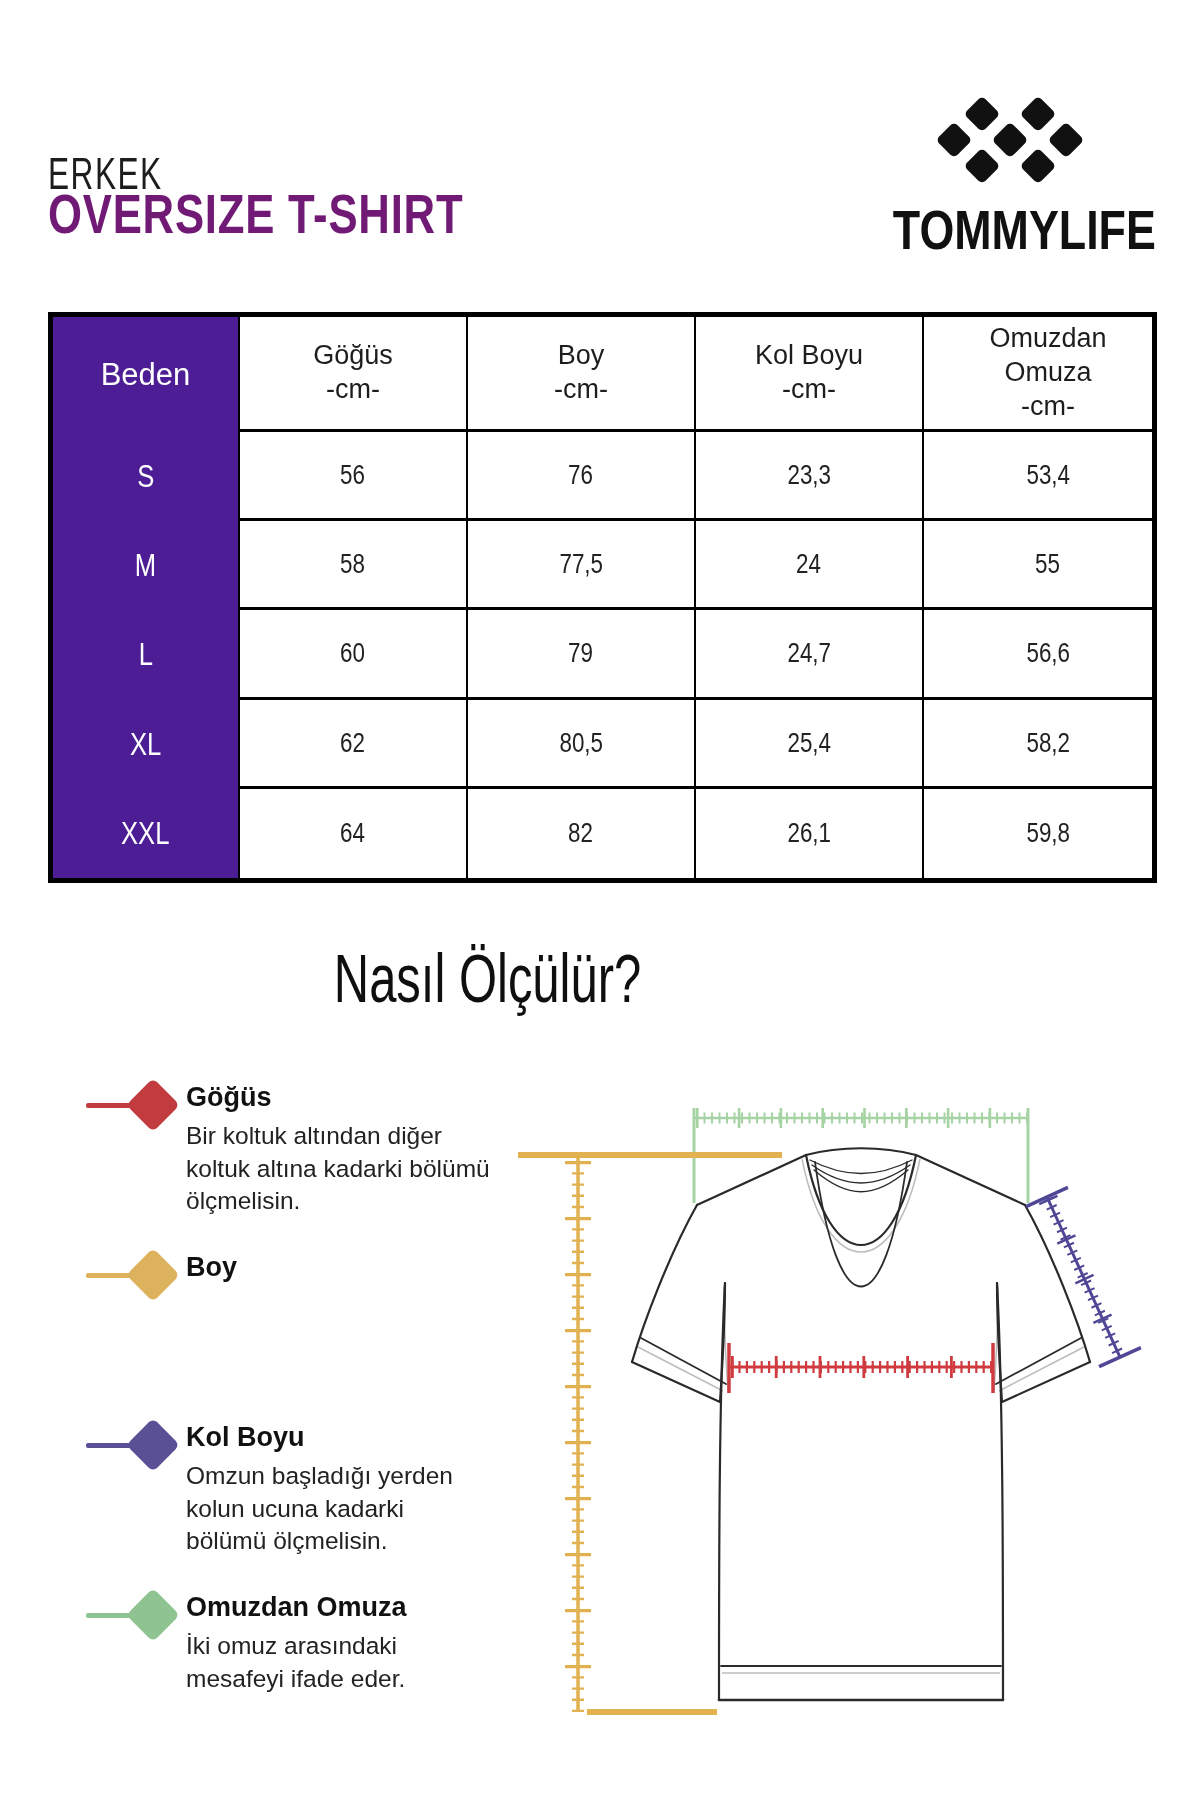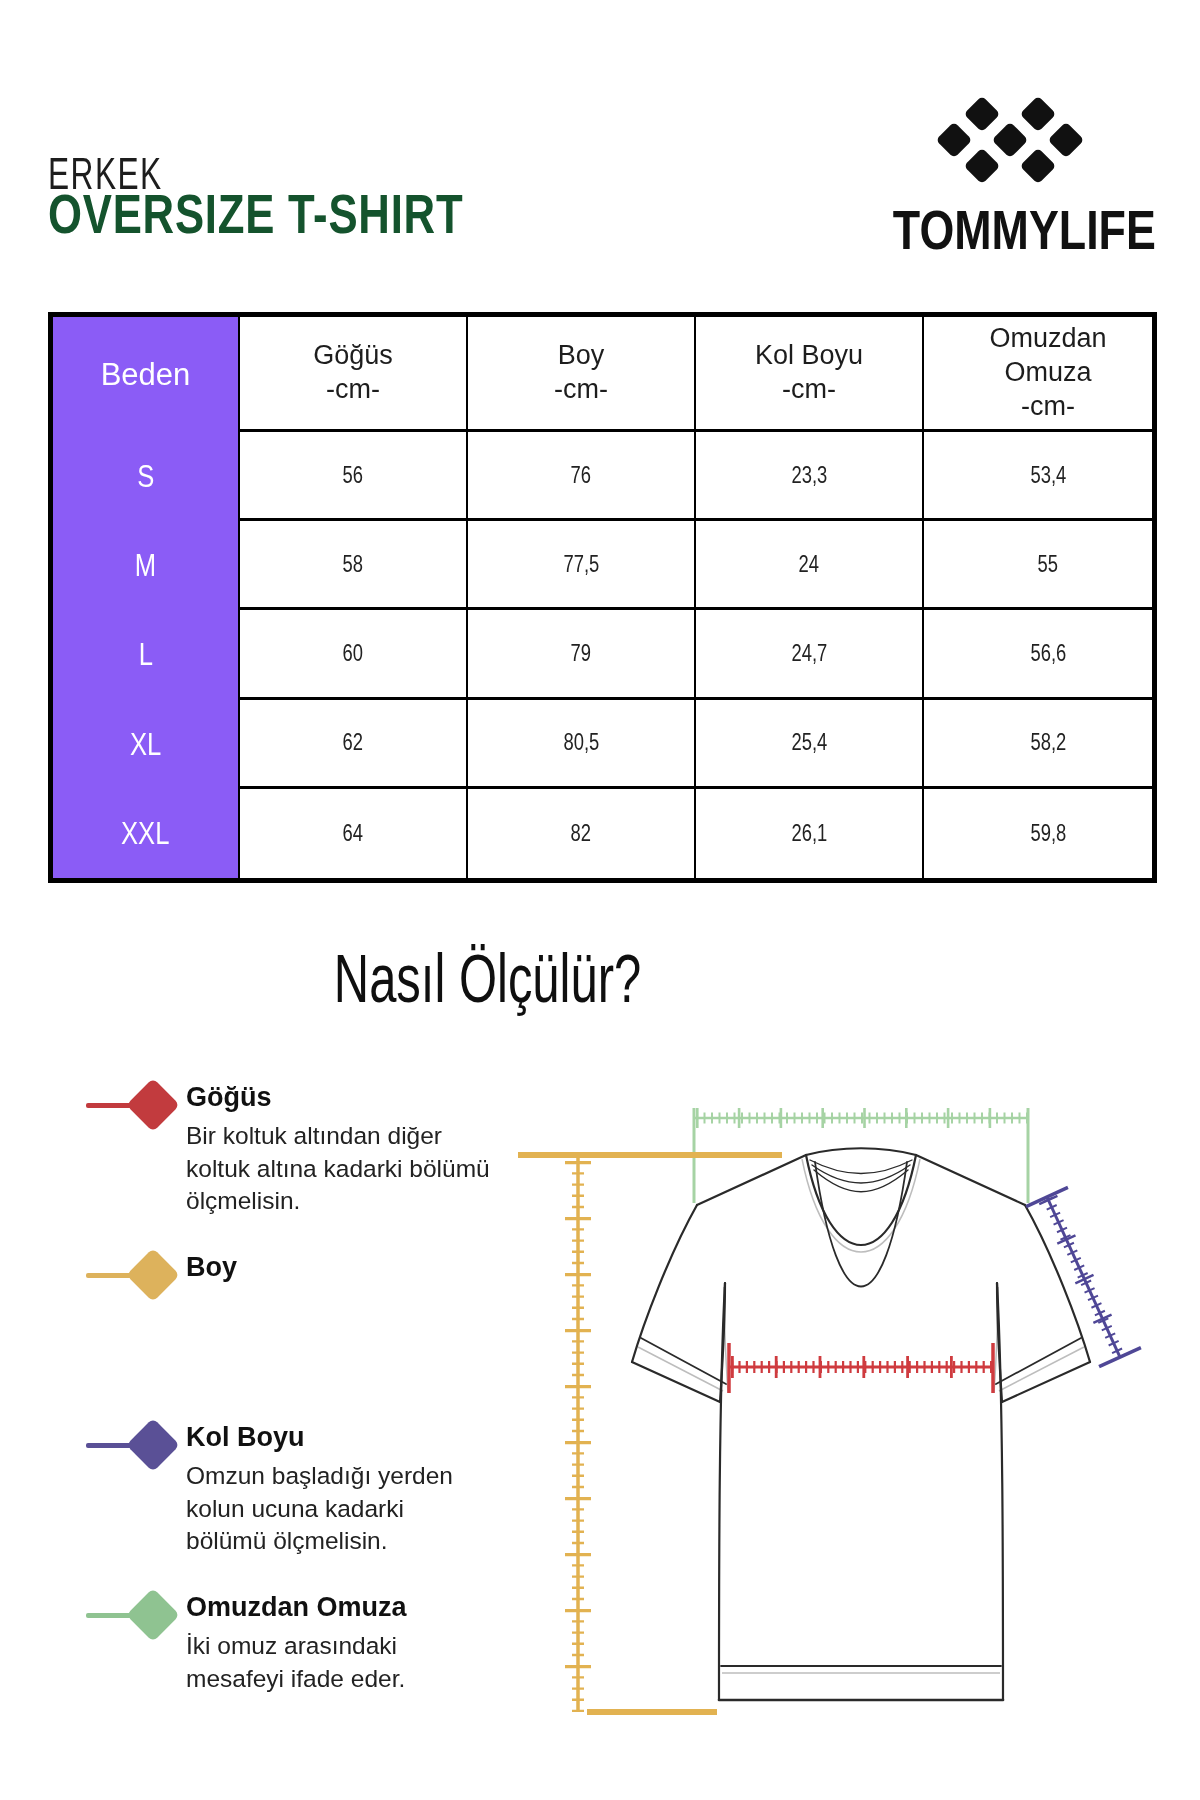--- a/index.html
+++ b/index.html
@@ -6,42 +6,42 @@
   .page{position:relative;width:1200px;height:1800px;background:#ffffff;overflow:hidden;
         font-family:"Liberation Sans",sans-serif;color:#1d1d1d;}
   .cond{display:inline-block;transform:scaleX(.78);transform-origin:left center;white-space:nowrap;}
   .cond-c{display:inline-block;transform:scaleX(.78);transform-origin:center center;white-space:nowrap;}
 
   
   .cat-title{position:absolute;left:48px;top:140px;font-size:44px;font-weight:400;
              letter-spacing:2px;line-height:1;margin-top:12px;}
   .cat-title .cond{transform:scaleX(.72);}
   .prod-title{position:absolute;left:48px;top:186px;font-size:56px;font-weight:700;
-              letter-spacing:1px;line-height:1;color:#14532d;}
+              letter-spacing:1px;line-height:1;color:#701a75;}
   .brand-logo{position:absolute;left:930px;top:84px;}
   .brand-name{position:absolute;left:860px;top:202px;width:300px;text-align:center;
               font-size:56px;font-weight:700;line-height:1;color:#111;}
   .brand-name .cond-c{transform:scaleX(.8);}
 
   
   .size-table{position:absolute;left:48px;top:312px;width:1109px;height:571px;
               border:5px solid #000;box-sizing:border-box;display:grid;
               grid-template-columns:187px repeat(4,1fr);
               grid-template-rows:115px repeat(5,1fr);}
   .size-table .cell{display:flex;align-items:center;justify-content:center;text-align:center;
               border-right:2.5px solid #000;border-bottom:3px solid #000;box-sizing:border-box;
               background:#fff;}
   .size-table .cell.last-col{border-right:none;padding-left:20px;}
   .size-table .cell.last-row{border-bottom:none;}
-  .size-table .cell.dark{background:#8b5cf6;color:#fff;border-right:2.5px solid #000;border-bottom:none;}
+  .size-table .cell.dark{background:#4c1d95;color:#fff;border-right:2.5px solid #000;border-bottom:none;}
   .col-head{font-size:27px;line-height:1.25;color:#1d1d1d;white-space:pre-line;}
   .corner-label{font-size:31px;color:#fff;}
   .size-label{font-size:32px;color:#fff;}
   .size-label .cond-c{transform:scaleX(.8);}
-  .num{font-size:23px;color:#222;}
+  .num{font-size:28px;color:#222;}
   .num .cond-c{transform:scaleX(.8);}
 
   
   .section-heading{position:absolute;left:0;top:944px;width:976px;text-align:center;
                    font-size:68px;font-weight:400;color:#0f0f0f;line-height:1;}
   .section-heading .cond-c{transform:scaleX(.72);}
 
   
   .legend-item{position:absolute;left:86px;display:flex;align-items:flex-start;}
   .legend-icon{position:relative;width:86px;height:46px;flex:0 0 86px;margin-top:4px;}

